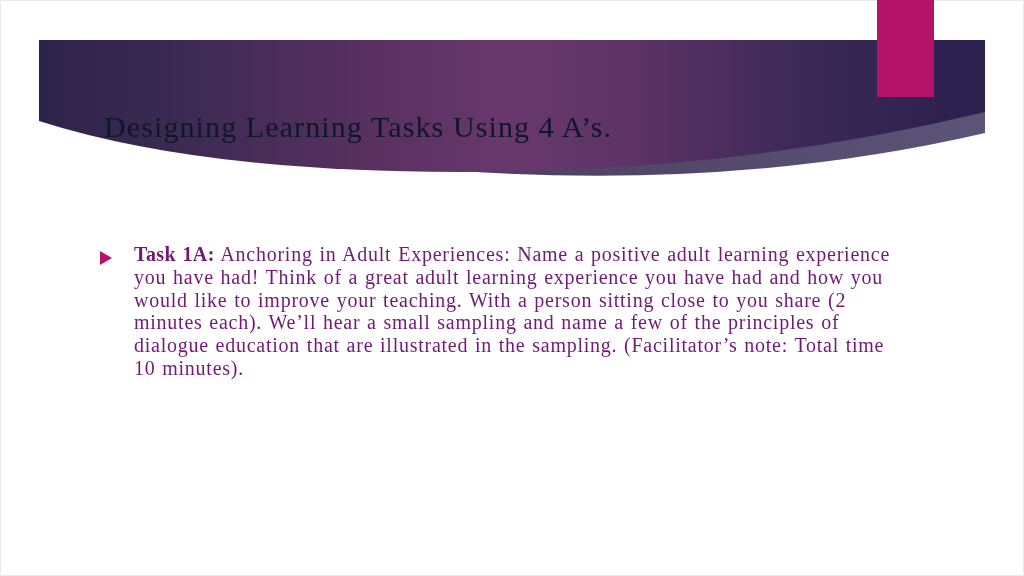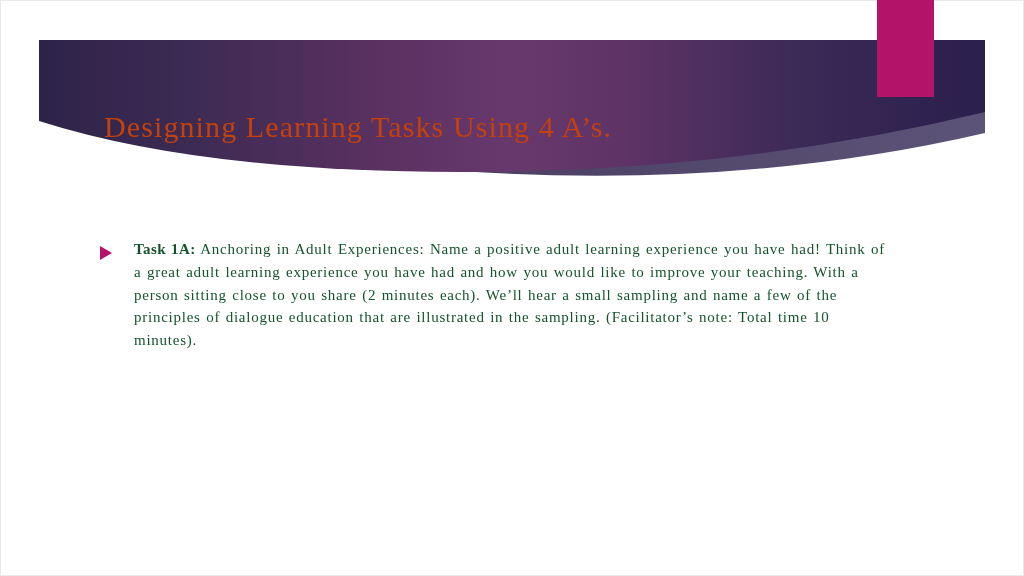--- a/index.html
+++ b/index.html
@@ -62,21 +62,21 @@
     background: #b3146a;
     z-index: 3;
   }
 
   #title-text {
     position: absolute;
     left: 65px;        
     top: 88px;
     width: 820px;
     z-index: 4;
-    color: #c2410c;
+    color: #0f172a;
     font-family: "Liberation Serif", serif;
     font-size: 30px;
     line-height: 38px;
     letter-spacing: 1.1px;
     font-weight: 400;
     white-space: nowrap;
   }
 
   
   #body-block {
@@ -94,23 +94,23 @@
     left: 4px;
     top: 8px;
     width: 0;
     height: 0;
     border-top: 7px solid transparent;
     border-bottom: 7px solid transparent;
     border-left: 12px solid #b3146a;
   }
   .bullet-text {
     font-family: "Liberation Serif", serif;
-    font-size: 15px;
+    font-size: 20px;
     line-height: 22.8px;
-    color: #14532d;
+    color: #701a75;
     letter-spacing: 0.75px;
     text-align: left;
     word-spacing: 1px;
   }
   .bullet-text b {
     font-weight: 700;
     letter-spacing: 0.4px;
   }
 </style>
 </head>

